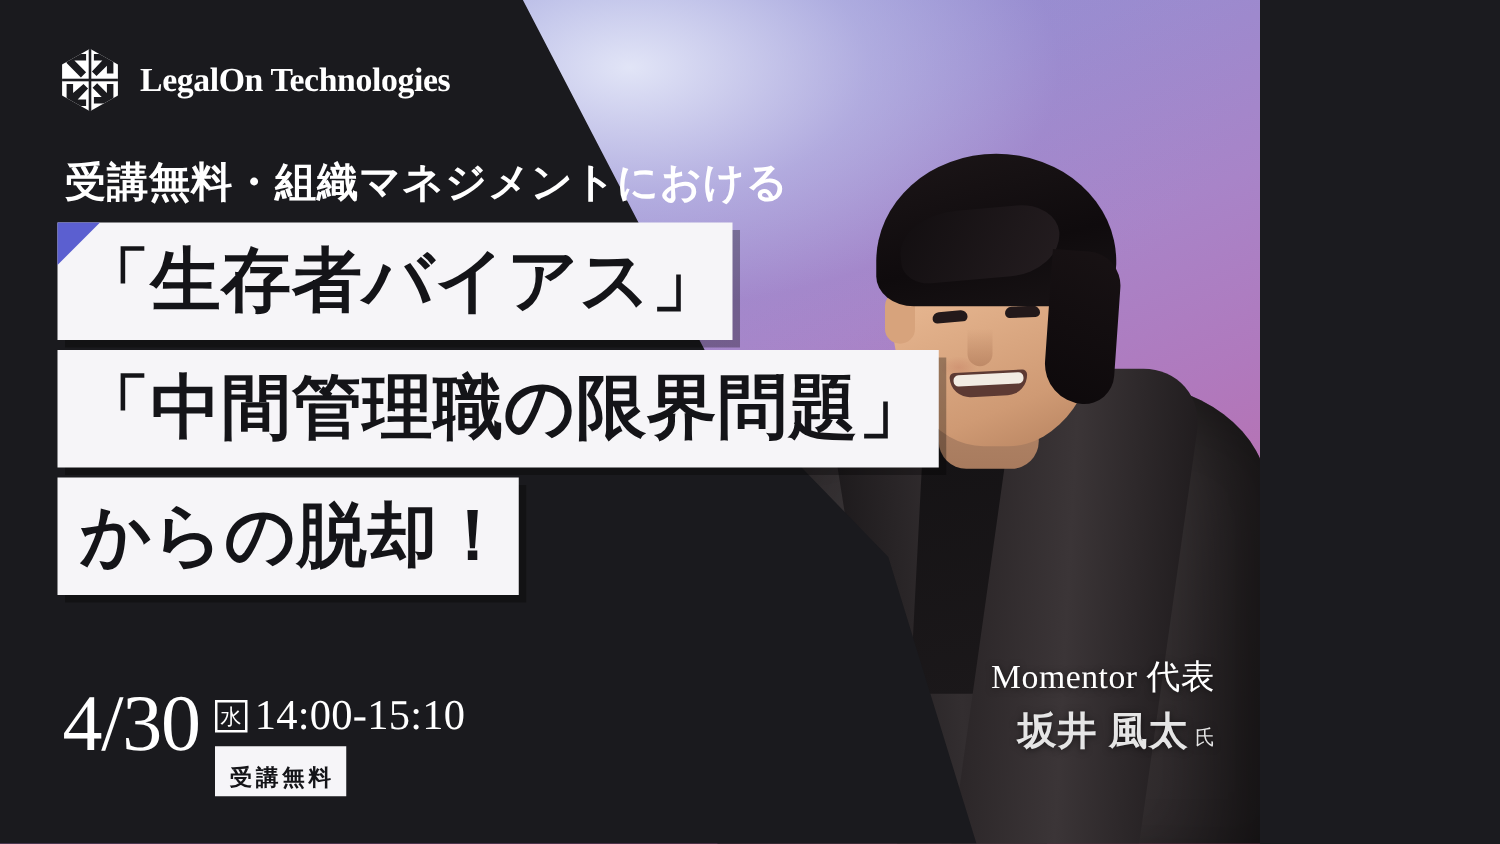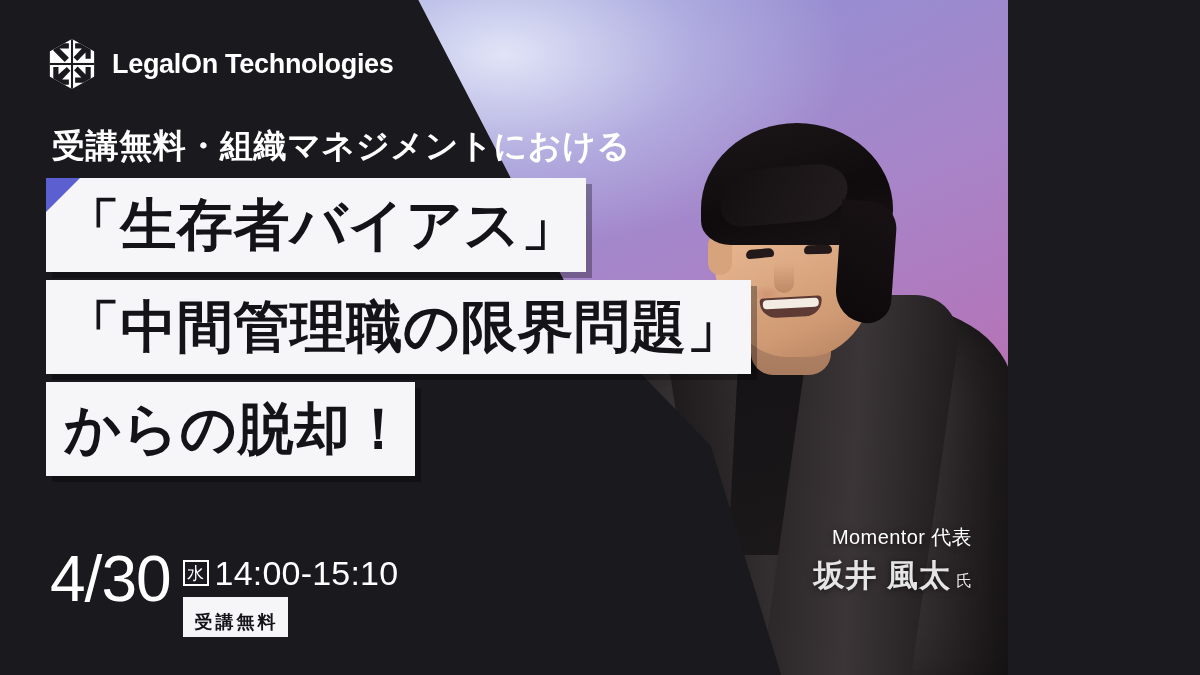--- a/index.html
+++ b/index.html
@@ -6,21 +6,21 @@
   html, body {
     margin: 0;
     padding: 0;
     background: #1b1b1f;
   }
   #banner {
     position: relative;
     width: 1008px;
     height: 675px;
     overflow: hidden;
-    font-family: Liberation Sans, sans-serif;
+    font-family: Liberation Serif, serif;
     background: #1a1a1e;
     -webkit-font-smoothing: antialiased;
   }
 
   
   .bg-gradient {
     position: absolute;
     inset: 0;
     background:
       radial-gradient(ellipse 50% 42% at 50% 8%, rgba(232,236,250,0.92) 0%, rgba(205,210,242,0.45) 38%, rgba(160,164,222,0.05) 68%, rgba(160,164,222,0) 100%),
@@ -326,21 +326,21 @@
   
   .speaker {
     position: absolute;
     right: 36px;
     top: 524px;
     text-align: right;
     text-shadow: 0 1px 6px rgba(0,0,0,0.55);
   }
   .speaker-org {
     color: #ffffff;
-    font-size: 20px;
+    font-size: 27px;
     font-weight: 400;
     letter-spacing: 0.4px;
     line-height: 1.3;
     white-space: nowrap;
   }
   .speaker-name-row {
     margin-top: 5px;
     color: #e5e5e5;
     white-space: nowrap;
   }

